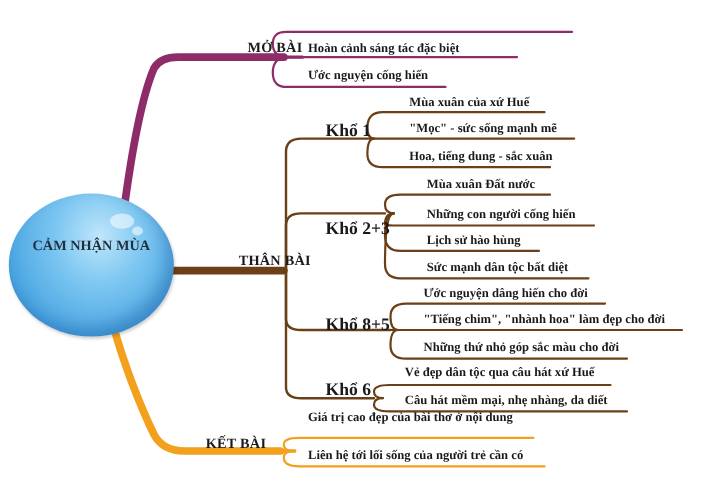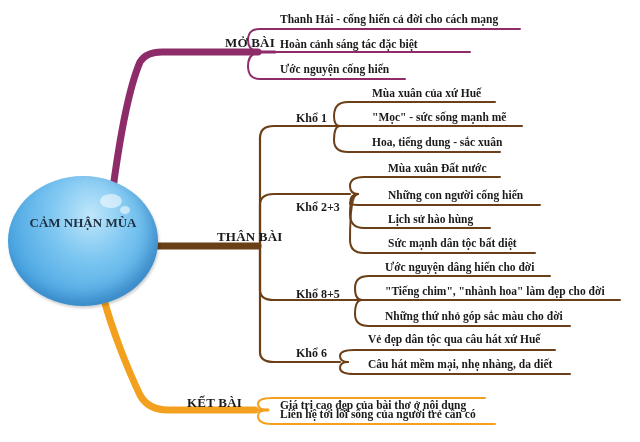--- a/index.html
+++ b/index.html
@@ -2,21 +2,21 @@
 <html><head>
 <meta charset="utf-8">
 <style>
   html, body { margin: 0; padding: 0; }
   body { width: 640px; height: 442px; background: #ffffff; position: relative; overflow: hidden;
          font-family: "Liberation Serif", "DejaVu Serif", serif; }
   #canvas { position: absolute; left: 0; top: 0; width: 640px; height: 442px; }
   svg.branches { position: absolute; left: 0; top: 0; }
   .lbl { position: absolute; font-weight: bold; color: #1a1a1a; white-space: nowrap; line-height: 1; }
   .main-lbl { font-size: 13px; letter-spacing: 0.2px; }
-  .sub-lbl { font-size: 12px; }
+  .sub-lbl { font-size: 16px; }
   .leaf { font-size: 11.5px; }
   .center-node { position: absolute; left: 8px; top: 176px; width: 150px; height: 130px; border-radius: 50%;
     background: radial-gradient(ellipse at 55% 30%, #bfe6fb 0%, #7cc6f1 35%, #4ea8e3 70%, #3a8fd0 100%);
     box-shadow: inset -6px -8px 14px rgba(20,80,150,0.35), 1px 2px 3px rgba(0,0,0,0.2); }
   .center-node .gloss1 { position: absolute; left: 92px; top: 18px; width: 22px; height: 14px; border-radius: 50%;
     background: rgba(255,255,255,0.55); }
   .center-node .gloss2 { position: absolute; left: 112px; top: 30px; width: 10px; height: 8px; border-radius: 50%;
     background: rgba(255,255,255,0.55); }
   .center-title { position: absolute; left: 0; top: 38px; width: 150px; text-align: center;
     font-size: 13px; font-weight: bold; color: #1f2f3f; line-height: 17px; }
@@ -72,21 +72,20 @@
 
   <div class="center-node">
     <div class="gloss1"></div>
     <div class="gloss2"></div>
     <div class="center-title">
       <div>CẢM NHẬN MÙA</div>
     </div>
   </div>
 
   <div class="lbl main-lbl" style="left:187px; top:36px;margin-left:38px;">MỞ BÀI</div>
-  <div class="lbl leaf" style="left:280px; top:14px;">Thanh Hải - cống hiến cả đời cho cách mạng</div>
   <div class="lbl leaf" style="left:280px; top:39px;">Hoàn cảnh sáng tác đặc biệt</div>
   <div class="lbl leaf" style="left:280px; top:64px;">Ước nguyện cống hiến</div>
 
   <div class="lbl main-lbl" style="left:197px; top:230px;margin-left:20px;">THÂN BÀI</div>
 
   <div class="lbl sub-lbl" style="left:296px; top:112px;">Khổ 1</div>
   <div class="lbl leaf" style="left:372px; top:88px;">Mùa xuân của xứ Huế</div>
   <div class="lbl leaf" style="left:372px; top:112px;">"Mọc" - sức sống mạnh mẽ</div>
   <div class="lbl leaf" style="left:372px; top:137px;">Hoa, tiếng dung - sắc xuân</div>
 
@@ -99,16 +98,16 @@
   <div class="lbl sub-lbl" style="left:296px; top:288px;">Khổ 8+5</div>
   <div class="lbl leaf" style="left:385px; top:262px;">Ước nguyện dâng hiến cho đời</div>
   <div class="lbl leaf" style="left:385px; top:286px;">"Tiếng chim", "nhành hoa" làm đẹp cho đời</div>
   <div class="lbl leaf" style="left:385px; top:311px;">Những thứ nhỏ góp sắc màu cho đời</div>
 
   <div class="lbl sub-lbl" style="left:296px; top:347px;">Khổ 6</div>
   <div class="lbl leaf" style="left:368px; top:334px;">Vẻ đẹp dân tộc qua câu hát xứ Huế</div>
   <div class="lbl leaf" style="left:368px; top:359px;">Câu hát mềm mại, nhẹ nhàng, da diết</div>
 
   <div class="lbl main-lbl" style="left:187px; top:396px;">KẾT BÀI</div>
-  <div class="lbl leaf" style="left:280px; top:400px;font-family:Liberation Serif, serif;">Giá trị cao đẹp của bài thơ ở nội dung</div>
+  <div class="lbl leaf" style="left:280px; top:375px;font-family:Liberation Serif, serif;">Giá trị cao đẹp của bài thơ ở nội dung</div>
   <div class="lbl leaf" style="left:280px; top:409px;">Liên hệ tới lối sống của người trẻ cần có</div>
 
 </div>
 
 </body></html>

